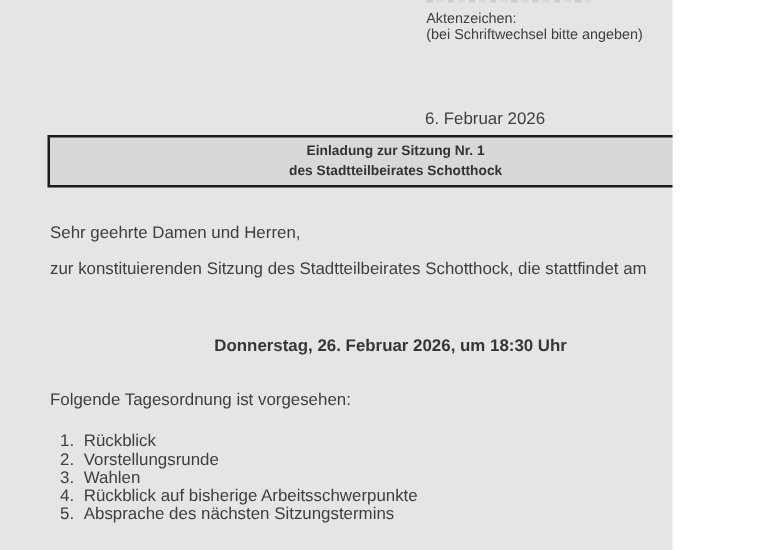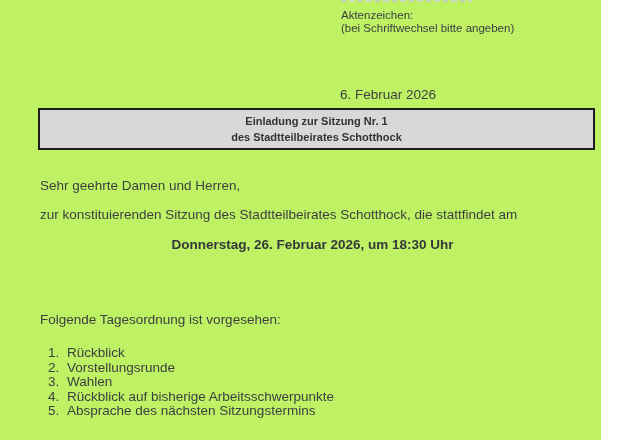--- a/index.html
+++ b/index.html
@@ -1,21 +1,21 @@
 <!DOCTYPE html>
 <html><head>
 <meta charset="utf-8">
 <style>
   * { margin: 0; padding: 0; box-sizing: border-box; }
   html, body { background: #ffffff; }
   #page {
     position: relative;
-    width: 601px;
+    width: 538px;
     height: 440px;
-    background: #bef264;
+    background: #e5e5e5;
     font-family: "Liberation Sans", sans-serif;
     color: #3a3e41;
     overflow: hidden;
     padding-left: 32px;
   }
   .abs { position: absolute; }
 
   
   #top-cut {
     left: 341px; top: 0; width: 131px; height: 2px;
@@ -61,20 +61,21 @@
     white-space: nowrap;
   }
 
   .centered-bold {
     left: 0; width: 625px;
     text-align: center;
     font-size: 13.5px; font-weight: bold;
     line-height: 15px;
     color: #35383b;
     white-space: nowrap;
+    margin-top: 32px;
   }
 
   
   #agenda-list {
     left: 48px; top: 346px;
     font-size: 13.5px; line-height: 14.5px;
     color: #3b3f42;
     list-style: none;
   }
   #agenda-list .agenda-row { display: flex; }

